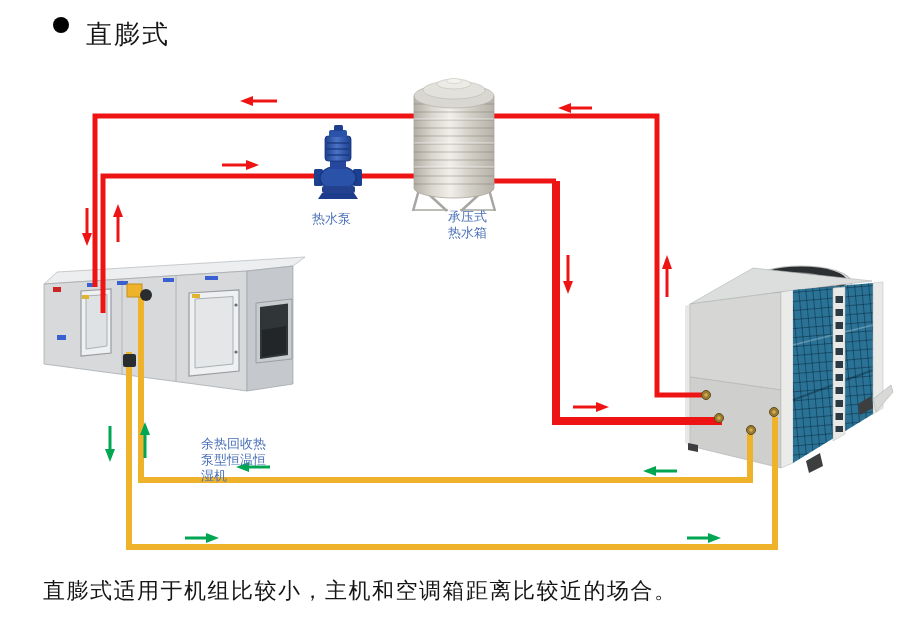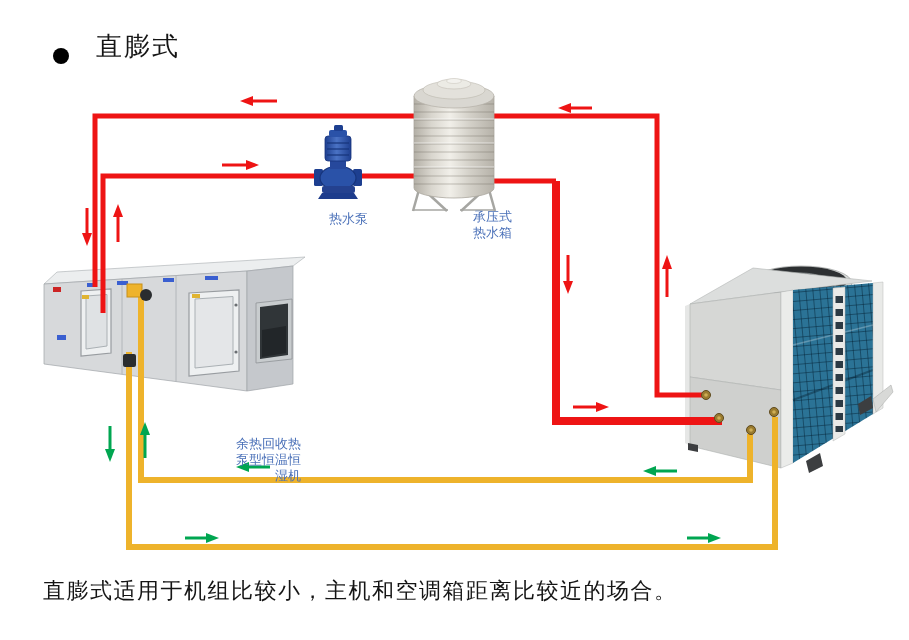--- a/index.html
+++ b/index.html
@@ -1,23 +1,23 @@
 <!DOCTYPE html>
 <html style="--red: #ee1414; --yellow: #eeb32b; --green: #00a651; --label_blue: #4a70b8; --coil_blue: #2b7396;"><head>
 <meta charset="utf-8">
 <style>
   html,body{margin:0;padding:0;background:#fff;}
   .stage{position:relative;width:909px;height:640px;background:#ffffff;overflow:hidden;
          font-family:"DejaVu Sans",sans-serif;}
   .stage svg{position:absolute;left:0;top:0;}
-  .title-row{position:absolute;left:53px;top:29px;display:flex;align-items:flex-end;gap:27px;}
+  .title-row{position:absolute;left:53px;top:17px;display:flex;align-items:flex-start;gap:17px;}
   .bullet{width:16px;height:16px;border-radius:50%;background:#000;}
   .title-text{font-family:"DejaVu Serif","Liberation Serif",serif;font-size:26px;color:#151515;
               letter-spacing:2px;}
-  .lbl{position:absolute;color:var(--label_blue);font-size:13px;line-height:16px;text-align:right;
+  .lbl{position:absolute;color:var(--label_blue);font-size:13px;line-height:16px;text-align:left;
        white-space:pre-line;}
   .caption{position:absolute;left:43px;top:576px;width:760px;
            font-family:Liberation Mono, monospace;font-size:22px;color:#151515;
            letter-spacing:1.5px;}
   
   .pr{stroke:var(--red);fill:none;}
   .py{stroke:var(--yellow);fill:none;}
   .ar line{stroke:var(--red);stroke-width:3;}
   .ar polygon{fill:var(--red);}
   .ag line{stroke:var(--green);stroke-width:3;}
@@ -263,20 +263,20 @@
         </g>
   </g>
 </svg>
 
   <div class="title-row">
     <span class="bullet"></span>
     <span class="title-text">直膨式</span>
   </div>
 
   <div class="lbl" style="left:312px;top:211px;width:56px;">热水泵</div>
-  <div class="lbl" style="left:436px;top:209px;width:76px;">承压式
+  <div class="lbl" style="left:448px;top:209px;width:76px;">承压式
 热水箱</div>
   <div class="lbl" style="left:201px;top:401px;width:100px;margin-top:35px;">余热回收热
 泵型恒温恒
 湿机</div>
 
   <div class="caption">直膨式适用于机组比较小，主机和空调箱距离比较近的场合。</div>
 </div>
 
 </body></html>

